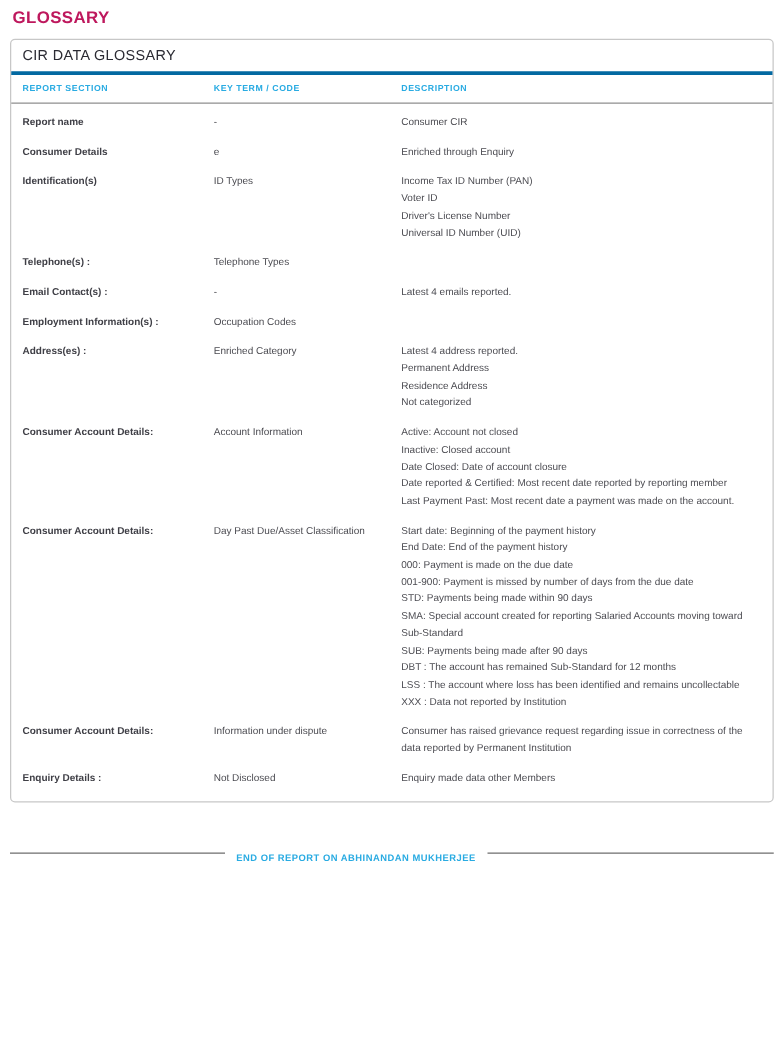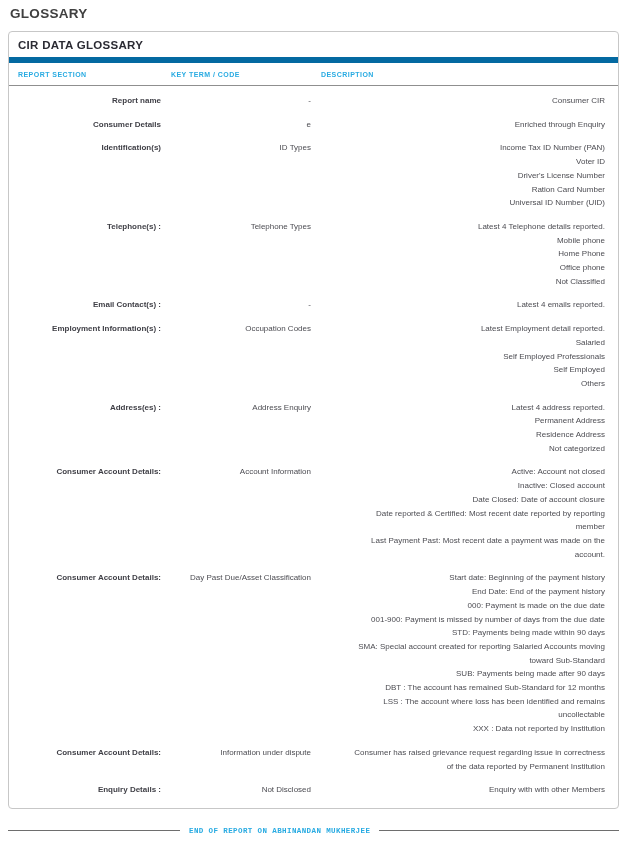--- a/index.html
+++ b/index.html
@@ -7,73 +7,72 @@
     width: 627px; height: 848px;
     background: #ffffff;
     font-family: "Liberation Sans", sans-serif;
     overflow: hidden;
   }
   .page-title {
     margin: 6px 0 0 10px;
     font-size: 13.5px;
     font-weight: bold;
     letter-spacing: 0.3px;
-    color: #404040;
+    color: #be185d;
   }
   .card {
     margin: 10px 8px 0 8px;
     border: 1px solid #c7c7c7;
     border-radius: 4px;
     background: #ffffff;
   }
   .card-title {
     padding: 7px 9px 6px 9px;
     font-size: 11.5px;
-    font-weight: bold;
+    font-weight: normal;
     letter-spacing: 0.3px;
     color: #2b2b33;
-    border-bottom: 6px solid #0369a1;
+    border-bottom: 3px solid #0369a1;
   }
   .grid {
     display: grid;
     grid-template-columns: 153px 150px 1fr;
   }
   .col-headers {
     padding: 8px 9px 7px 9px;
     border-bottom: 1px solid #8f8f8f;
   }
   .col-header {
     font-size: 7px;
     font-weight: bold;
     letter-spacing: 0.45px;
     color: #29abe2;
   }
-  .rows { padding: 3px 9px 6px 9px; text-align: right; }
+  .rows { padding: 3px 9px 6px 9px; }
   .row {
     display: grid;
     grid-template-columns: 153px 150px 1fr;
     padding: 5px 0;
   }
   .cell {
     font-size: 8px;
     line-height: 13.7px;
     color: #4c4c52;
   }
   .cell.section {
     font-weight: bold;
     color: #3f3f46;
     padding-right: 10px;
   }
   .cell.term { padding-right: 10px; }
-  .cell.desc { padding-right: 4px; margin-left: 27px; }
+  .cell.desc { padding-right: 4px; }
   .footer {
     display: flex;
-    align-items: center;
-    margin: 18px 8px 0 8px;
-    font-family: Liberation Mono, monospace;
+    align-items: flex-start;
+    margin: 40px 8px 0 8px;
   }
   .footer .line {
     height: 1px;
     background: #6e6e6e;
   }
   .footer .line.left { width: 172px; flex: none; margin-right: 9px; }
   .footer .line.right { flex: 1; margin-left: 9px; }
   .footer .footer-text {
     font-size: 7.5px;
     font-weight: bold;
@@ -111,56 +110,41 @@
           <div class="desc-line">Enriched through Enquiry</div>
         </div>
       </div>
       <div class="row">
         <div class="cell section">Identification(s)</div>
         <div class="cell term">ID Types</div>
         <div class="cell desc">
           <div class="desc-line">Income Tax ID Number (PAN)</div>
           <div class="desc-line">Voter ID</div>
           <div class="desc-line">Driver's License Number</div>
-          <div class="desc-line">Ration Card Number</div>
           <div class="desc-line">Universal ID Number (UID)</div>
         </div>
       </div>
       <div class="row">
         <div class="cell section">Telephone(s) :</div>
         <div class="cell term">Telephone Types</div>
-        <div class="cell desc">
-          <div class="desc-line">Latest 4 Telephone details reported.</div>
-          <div class="desc-line">Mobile phone</div>
-          <div class="desc-line">Home Phone</div>
-          <div class="desc-line">Office phone</div>
-          <div class="desc-line">Not Classified</div>
-        </div>
       </div>
       <div class="row">
         <div class="cell section">Email Contact(s) :</div>
         <div class="cell term">-</div>
         <div class="cell desc">
           <div class="desc-line">Latest 4 emails reported.</div>
         </div>
       </div>
       <div class="row">
         <div class="cell section">Employment Information(s) :</div>
         <div class="cell term">Occupation Codes</div>
-        <div class="cell desc">
-          <div class="desc-line">Latest Employment detail reported.</div>
-          <div class="desc-line">Salaried</div>
-          <div class="desc-line">Self Employed Professionals</div>
-          <div class="desc-line">Self Employed</div>
-          <div class="desc-line">Others</div>
-        </div>
       </div>
       <div class="row">
         <div class="cell section">Address(es) :</div>
-        <div class="cell term">Address Enquiry</div>
+        <div class="cell term">Enriched Category</div>
         <div class="cell desc">
           <div class="desc-line">Latest 4 address reported.</div>
           <div class="desc-line">Permanent Address</div>
           <div class="desc-line">Residence Address</div>
           <div class="desc-line">Not categorized</div>
         </div>
       </div>
       <div class="row">
         <div class="cell section">Consumer Account Details:</div>
         <div class="cell term">Account Information</div>
@@ -192,21 +176,21 @@
         <div class="cell section">Consumer Account Details:</div>
         <div class="cell term">Information under dispute</div>
         <div class="cell desc">
           <div class="desc-line">Consumer has raised grievance request regarding issue in correctness of the data reported by Permanent Institution</div>
         </div>
       </div>
       <div class="row">
         <div class="cell section">Enquiry Details :</div>
         <div class="cell term">Not Disclosed</div>
         <div class="cell desc">
-          <div class="desc-line">Enquiry with with other Members</div>
+          <div class="desc-line">Enquiry made data other Members</div>
         </div>
       </div>
     </div>
 </div>
 
 <div class="footer">
   <div class="line left"></div>
   <div class="footer-text">END OF REPORT ON ABHINANDAN MUKHERJEE</div>
   <div class="line right"></div>
 </div>

